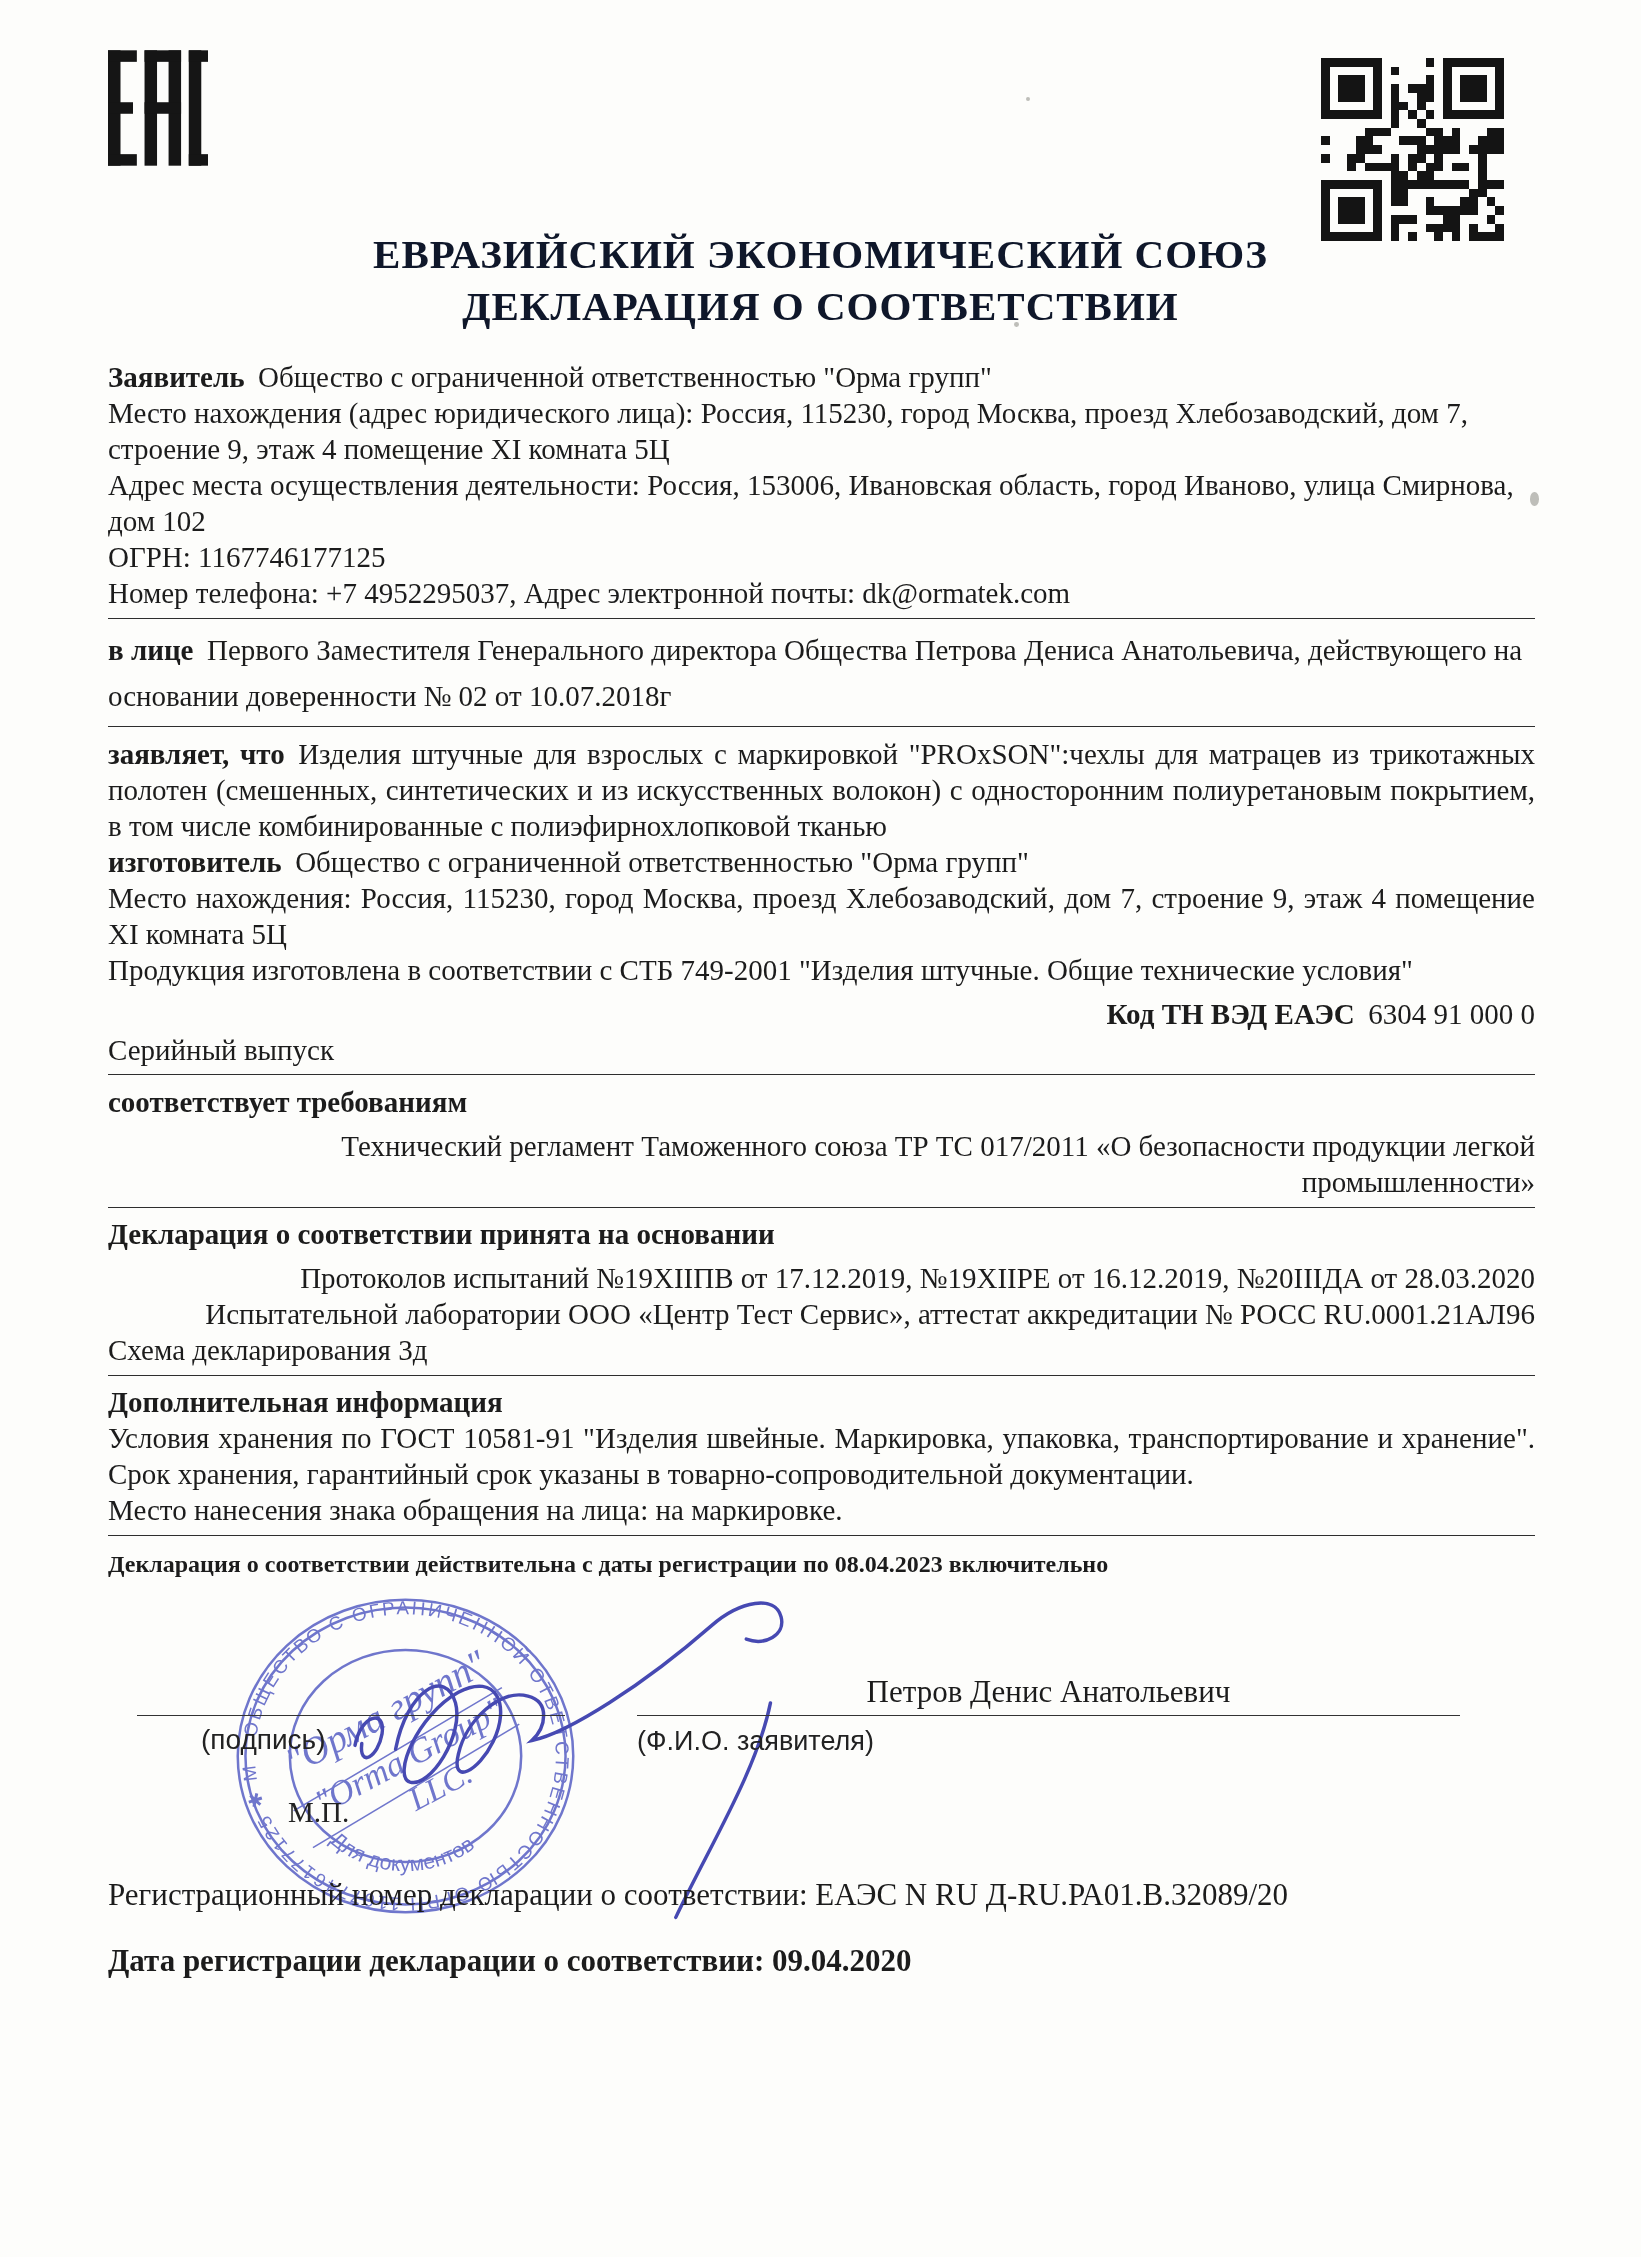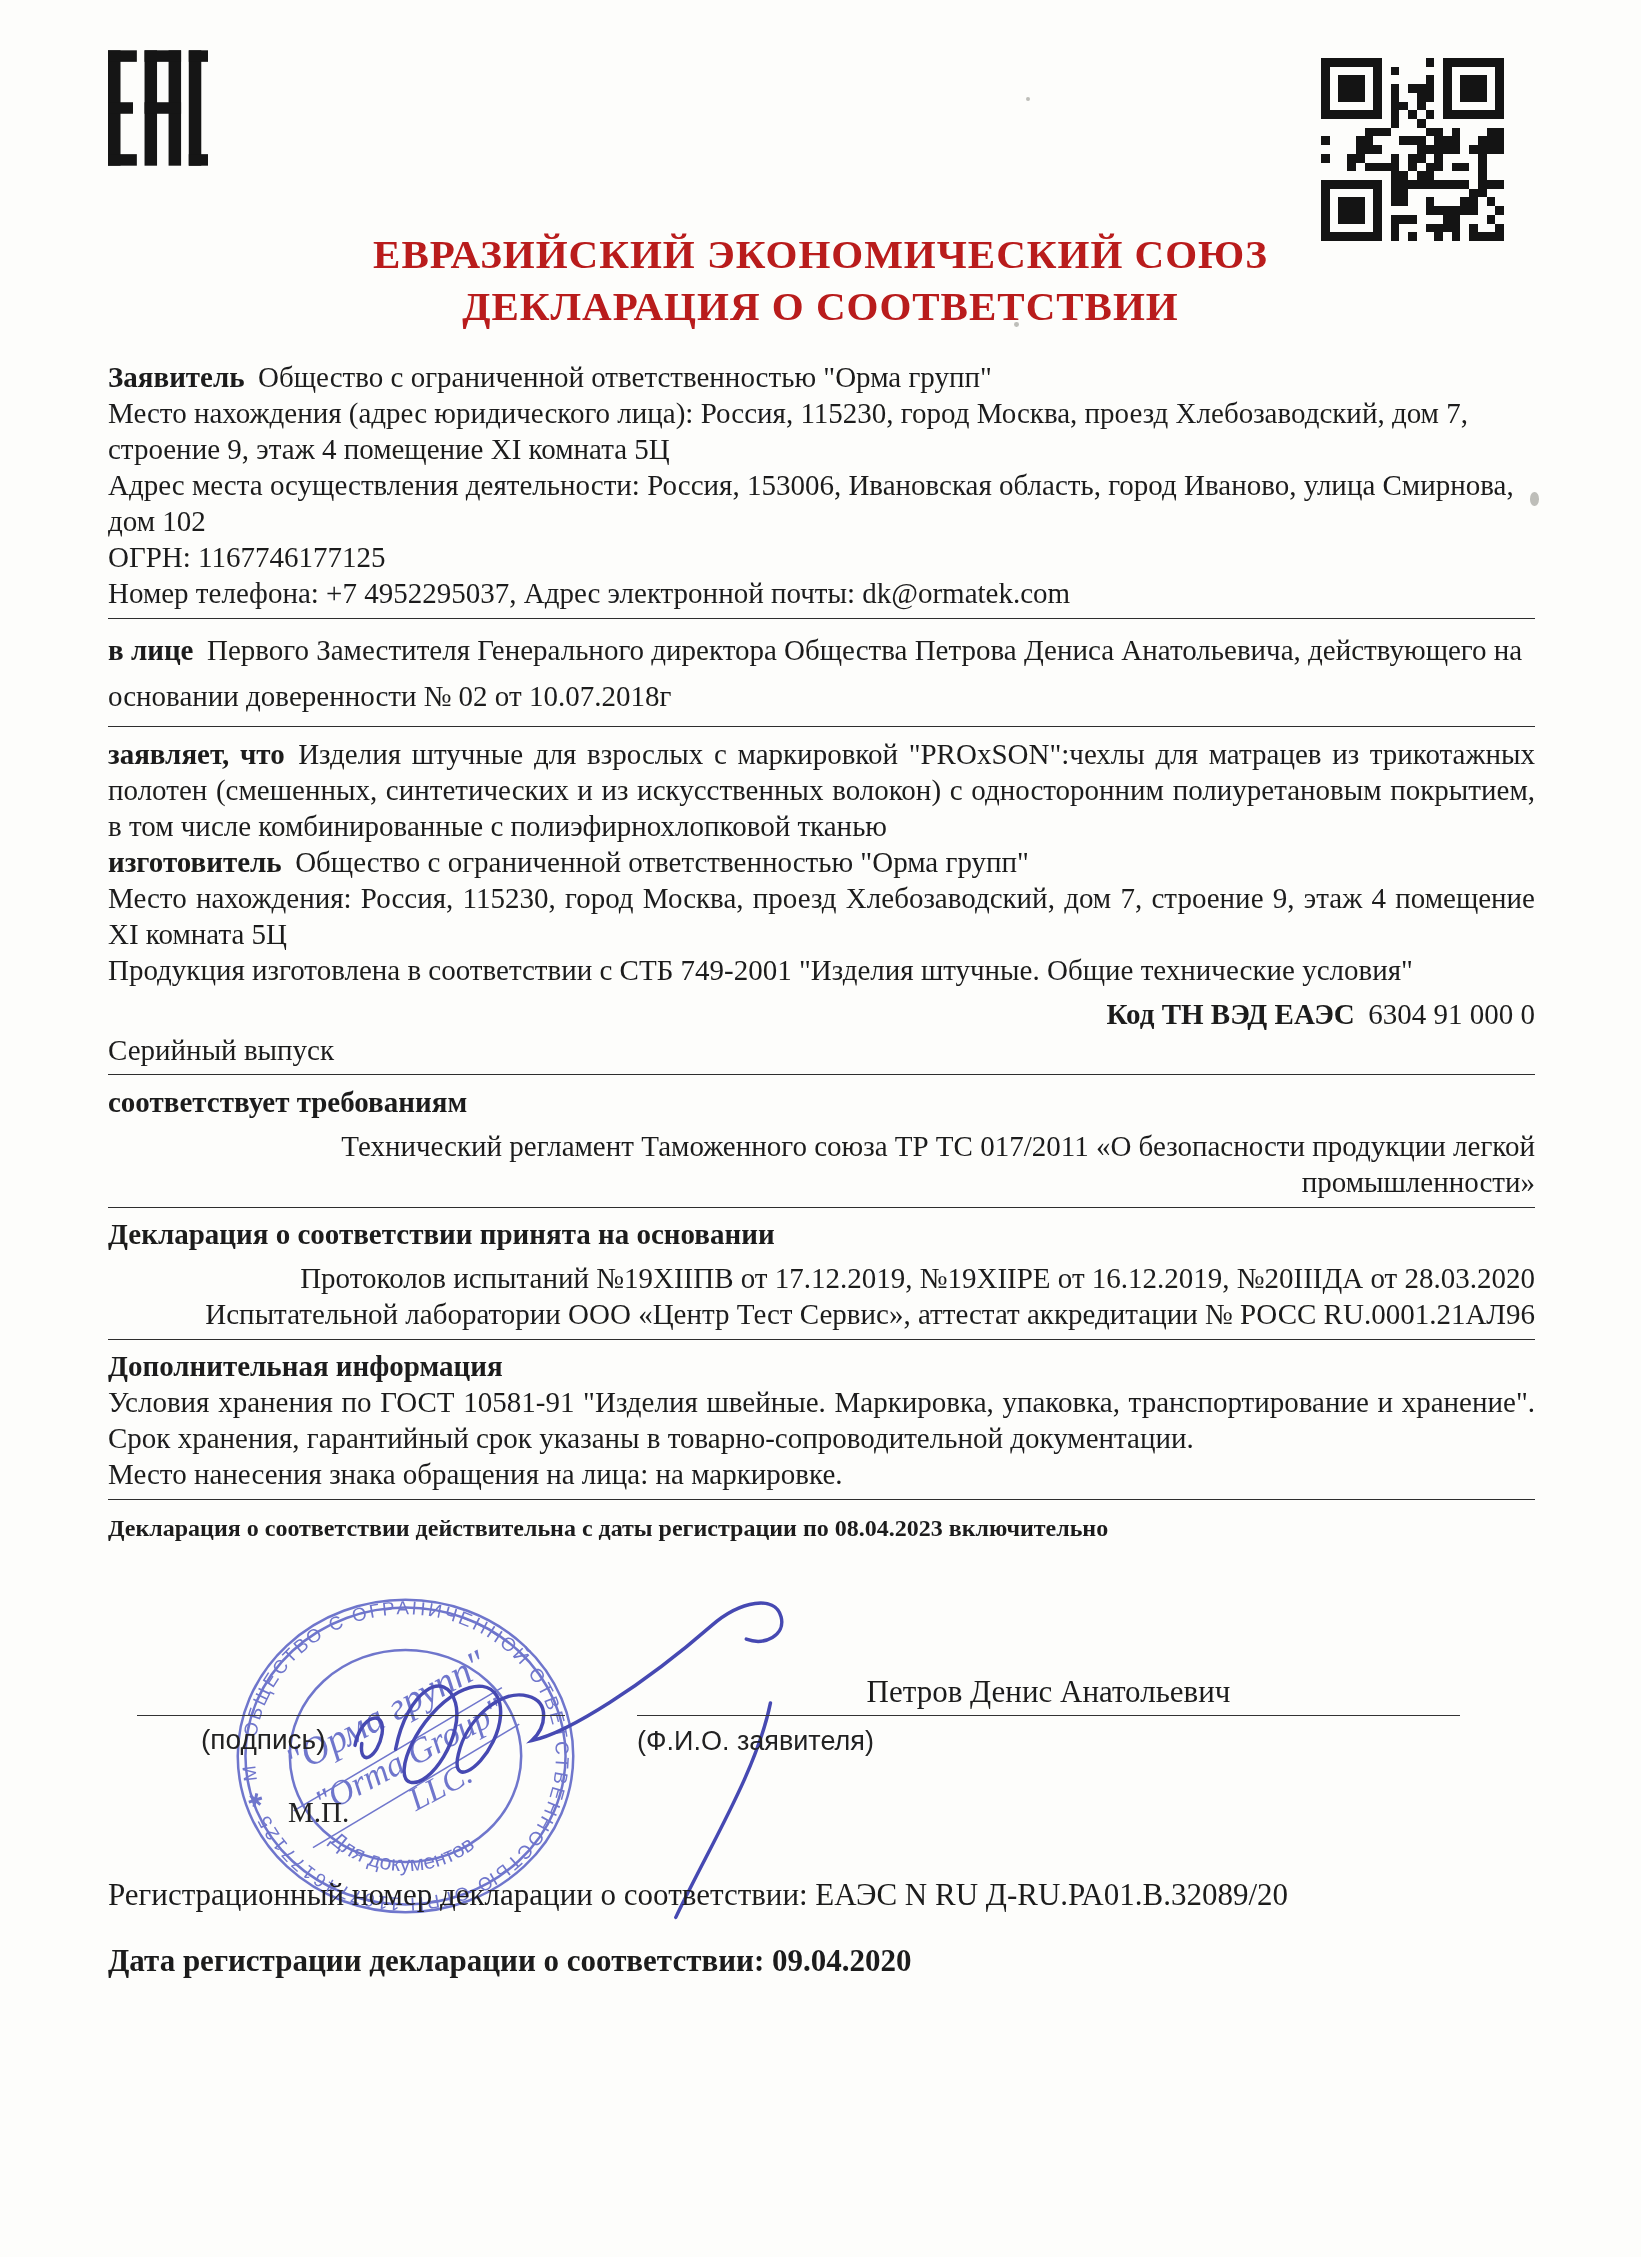--- a/index.html
+++ b/index.html
@@ -14,21 +14,21 @@
   
   .eac-logo{position:absolute;left:108px;top:50px;width:100px;height:116px;}
   .qr{
     position:absolute;left:1321px;top:58px;width:183px;height:183px;
     display:grid;grid-template-columns:repeat(21,1fr);grid-template-rows:repeat(21,1fr);
   }
   .qr div{background:transparent;}
   .qr div.d{background:#141414;}
   .title1,.title2{
     position:absolute;left:0;width:1641px;text-align:center;
-    font-weight:bold;font-size:41px;letter-spacing:1px;color:#b91c1c;
+    font-weight:bold;font-size:41px;letter-spacing:1px;color:#0f172a;
   }
   .title1{top:230px;}
   .title2{top:282px;}
   
   .main{
     position:absolute;left:108px;top:359px;width:1427px;
     font-size:29px;line-height:36px;text-align:left;
   }
   .main p{margin:0;}
   .just{text-align:justify;}
@@ -562,20 +562,21 @@
 
     <section>
       <p><b>соответствует требованиям</b></p>
       <p class="gap-s">Технический регламент Таможенного союза ТР ТС 017/2011 «О безопасности продукции легкой промышленности»</p>
     </section>
     <div class="rule"></div>
 
     <section>
       <p><b>Декларация о соответствии принята на основании</b></p>
       <p class="just gap-s">Протоколов испытаний №19XIIПВ от 17.12.2019, №19XIIРЕ от 16.12.2019, №20IIIДА от 28.03.2020 Испытательной лаборатории ООО «Центр Тест Сервис», аттестат аккредитации № РОСС RU.0001.21АЛ96</p>
+      <p>Схема декларирования 3д</p>
     </section>
     <div class="rule"></div>
 
     <section>
       <p><b>Дополнительная информация</b></p>
       <p class="just">Условия хранения по ГОСТ 10581-91 "Изделия швейные. Маркировка, упаковка, транспортирование и хранение". Срок хранения, гарантийный срок указаны в товарно-сопроводительной документации.</p>
       <p>Место нанесения знака обращения на лица: на маркировке.</p>
     </section>
     <div class="rule"></div>
 

